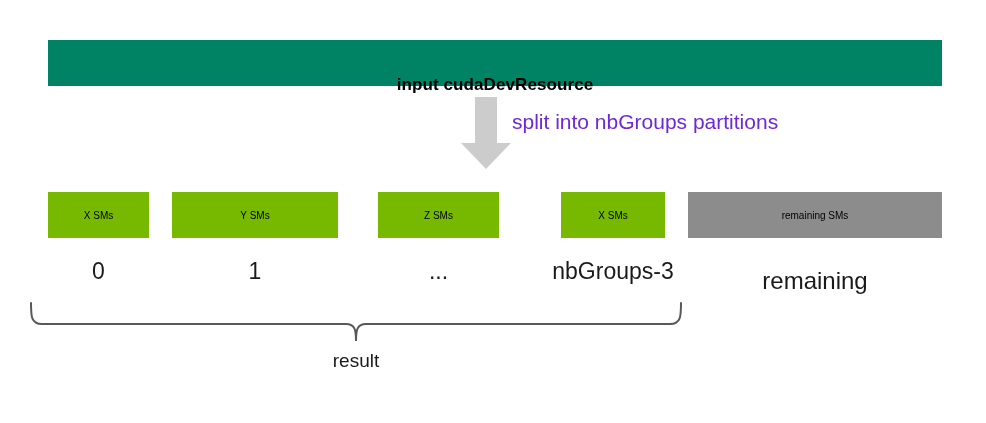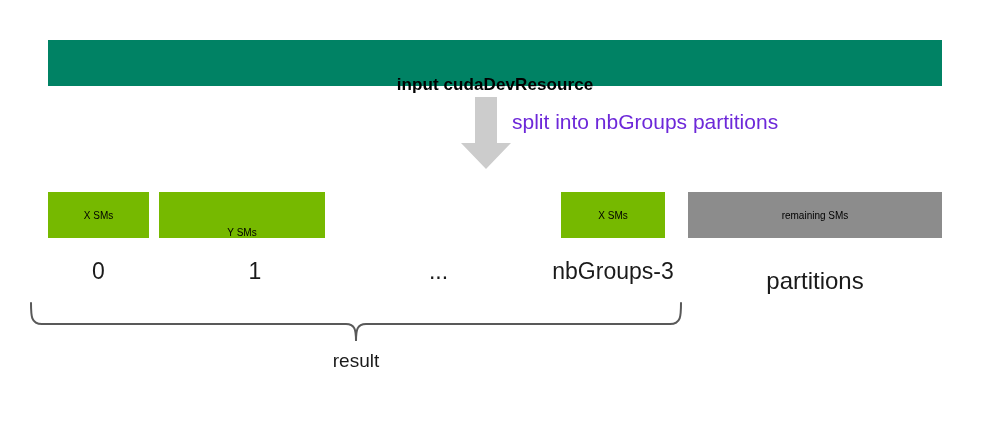--- a/index.html
+++ b/index.html
@@ -68,21 +68,21 @@
   }
   .box-label {
     font-size: 10px;
     font-weight: normal;
     color: #000000;
   }
   .box.green { background: var(--green, #76B900); }
   .box.gray  { background: var(--gray, #8C8C8C); }
 
   .b0 { left: 48px;  width: 101px; }
-  .b1 { left: 159px; width: 166px; align-items: flex-end; }
+  .b1 { left: 172px; width: 166px; }
   .b2 { left: 378px; width: 121px; }
   .b3 { left: 561px; width: 104px; }
   .b4 { left: 688px; width: 254px; }
 
   
   .idx {
     position: absolute;
     top: 258px;
     font-size: 23px;
     color: #1a1a1a;
@@ -131,32 +131,35 @@
   </div>
 
   <div class="split-label">split into nbGroups partitions</div>
 
   <div class="box green b0">
     <span class="box-label">X SMs</span>
   </div>
   <div class="box green b1">
     <span class="box-label">Y SMs</span>
   </div>
+  <div class="box green b2">
+    <span class="box-label">Z SMs</span>
+  </div>
   <div class="box green b3">
     <span class="box-label">X SMs</span>
   </div>
   <div class="box gray b4">
     <span class="box-label">remaining SMs</span>
   </div>
 
   <div class="idx i0">0</div>
   <div class="idx i1">1</div>
   <div class="idx i2">...</div>
   <div class="idx i3">nbGroups-3</div>
-  <div class="idx i4">partitions</div>
+  <div class="idx i4">remaining</div>
 
   <div class="brace">
     <svg width="664" height="40" viewBox="0 0 664 40" xmlns="http://www.w3.org/2000/svg">
       <path d="M7,1 C7,14 7,22 18,22 L322,22 C331,22 332,28 332,39 C332,28 333,22 342,22 L646,22 C657,22 657,14 657,1" fill="none" stroke="#595959" stroke-width="2" stroke-linecap="round"></path>
     </svg>
   </div>
 
   <div class="result-label">result</div>
 
 </div>

